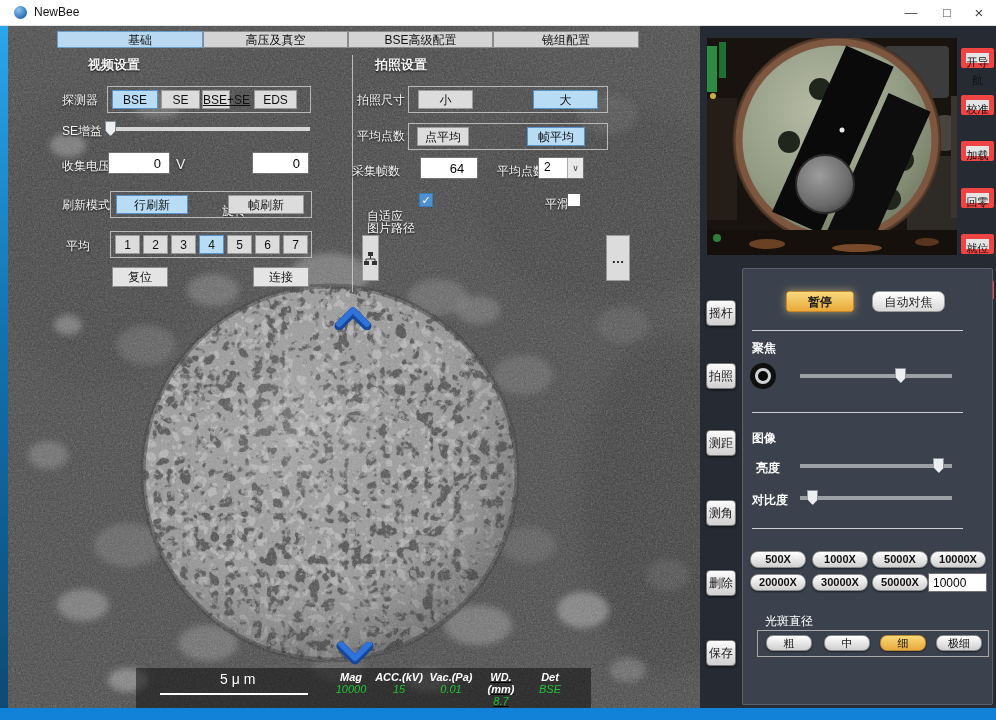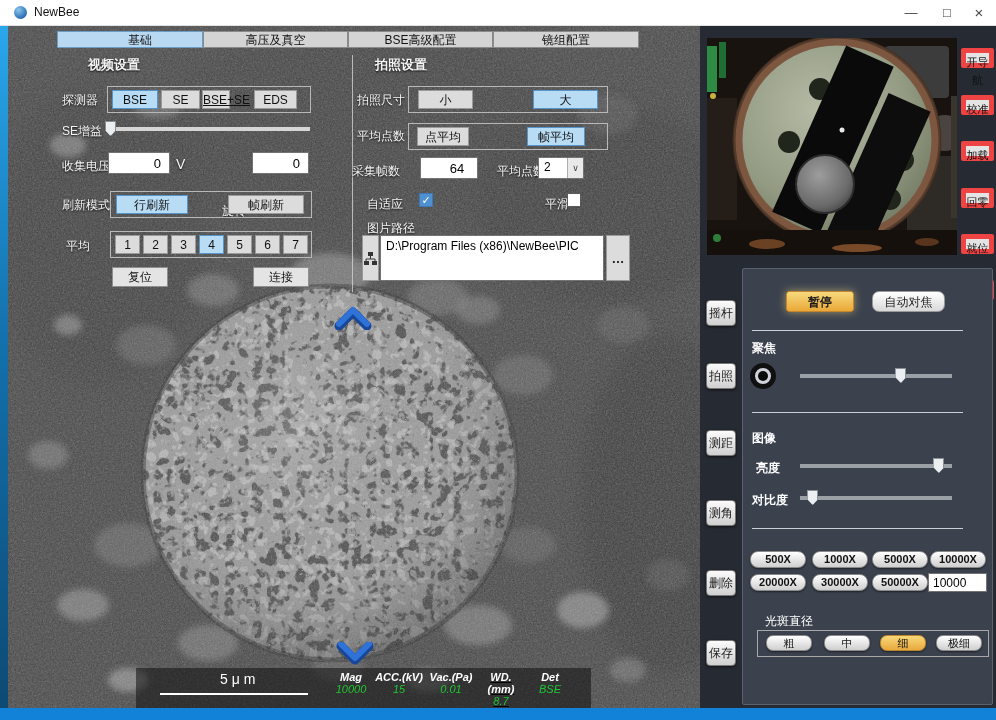--- a/index.html
+++ b/index.html
@@ -257,35 +257,34 @@
   <div class="abs tbtn active" style="left:527px;top:127px;width:58px;">帧平均</div>
 
   <div class="abs lbl" style="left:352px;top:163px;">采集帧数</div>
   <input class="abs field c" style="left: 420px; top: 157px; width: 58px; height: 22px; padding-left: 16px;" value="64">
   <div class="abs lbl" style="left:497px;top:163px;">平均点数</div>
   <div class="abs dd" style="left:538px;top:157px;width:46px;height:22px;">
     <div class="val">2</div>
     <div class="arrow">∨</div>
   </div>
 
-  <div class="abs lbl" style="left:367px;top:196px;">自适应</div>
+  <div class="abs lbl" style="left:367px;top:208px;">自适应</div>
   <div class="abs chk checked" style="left:419px;top:193px;">✓</div>
   <div class="abs lbl" style="left:545px;top:196px;">平滑</div>
   <div class="abs chk" style="left:567px;top:193px;"></div>
 
   <div class="abs lbl" style="left:367px;top:220px;">图片路径</div>
   <div class="abs" style="left:362px;top:235px;width:17px;height:46px;background:#dcdcdc;border:1px solid #999;box-sizing:border-box;">
     <svg width="13" height="13" style="margin:16px 1px;">
       <rect x="4" y="0" width="5" height="4" fill="#333"></rect>
       <path d="M6.5 4 V7 M2 10 V7 H11 V10" stroke="#333" fill="none"></path>
       <rect x="0" y="9" width="5" height="4" fill="#333"></rect>
       <rect x="8" y="9" width="5" height="4" fill="#333"></rect>
     </svg>
   </div>
-  <div class="abs field" style="left:380px;top:235px;width:224px;height:46px;font-size:12px;padding:3px 5px;">D:\Program Files (x86)\NewBee\PIC</div>
   <div class="abs" style="left:606px;top:235px;width:24px;height:46px;background:#dcdcdc;border:1px solid #999;box-sizing:border-box;text-align:center;line-height:46px;font-weight:bold;font-size:13px;color:#222;">…</div>
 
   <div class="abs status-ov">
     <div class="abs scale-txt">5μm</div>
     <div class="abs scale-line"></div>
     <div class="abs st-col" style="left:191px;top:3px;">
         <div class="st-lab">Mag</div>
         <div class="st-val">10000</div>
       </div>
     <div class="abs st-col" style="left:239px;top:3px;">

